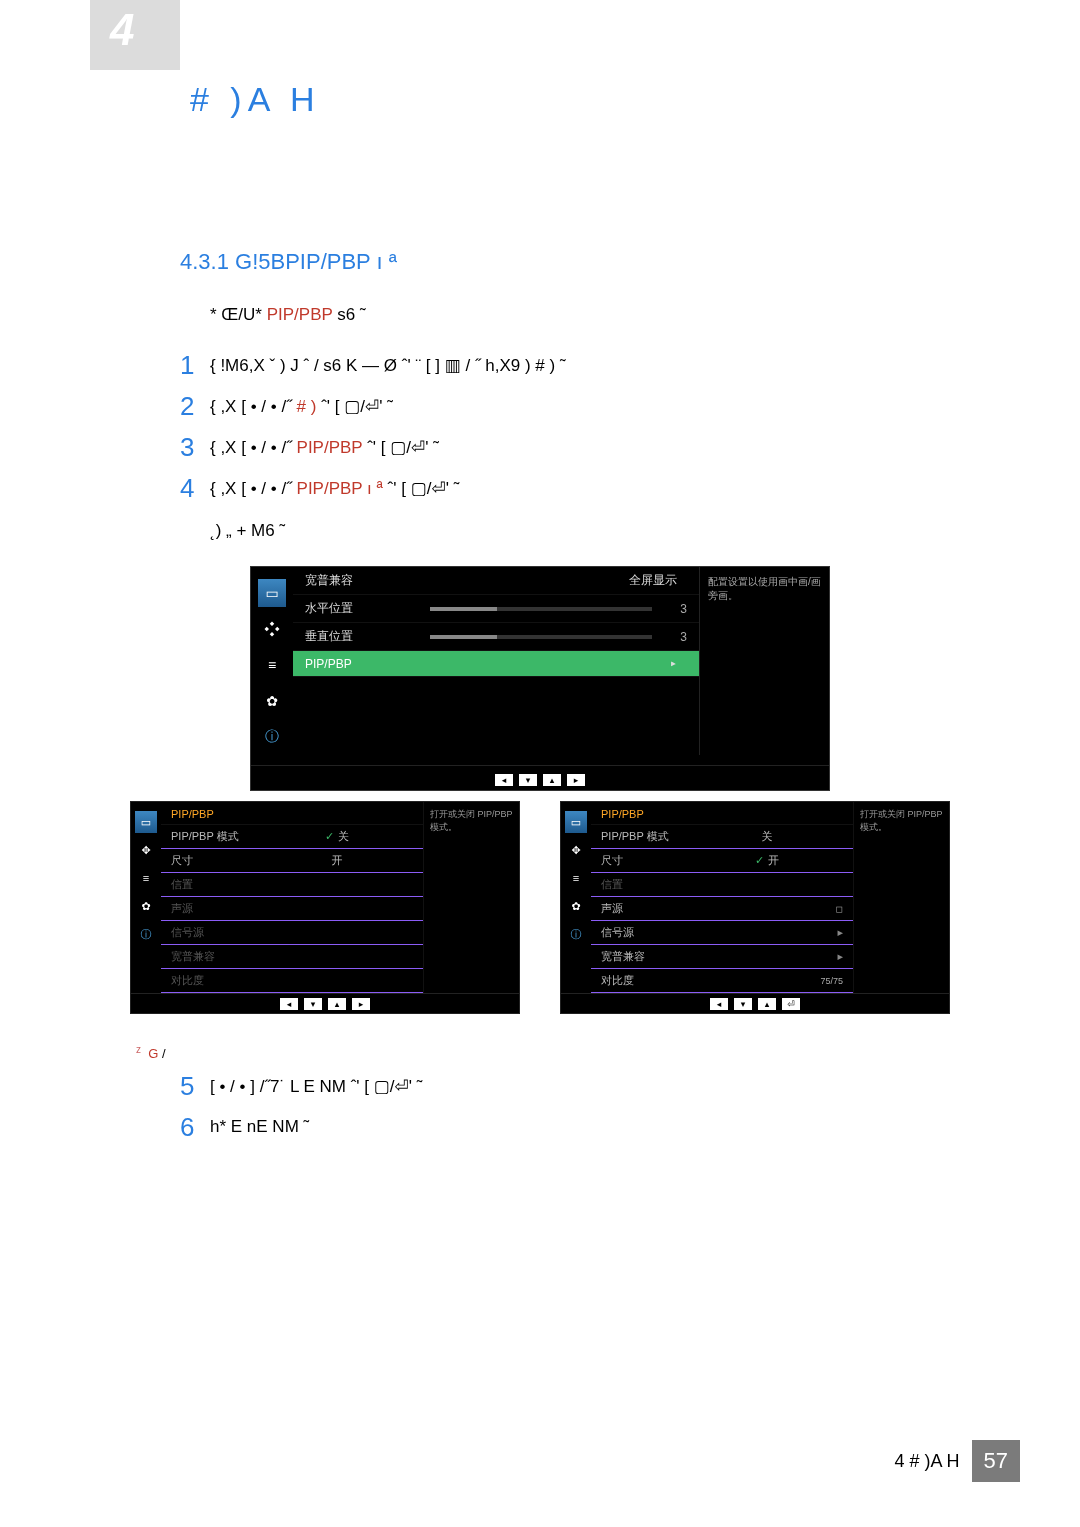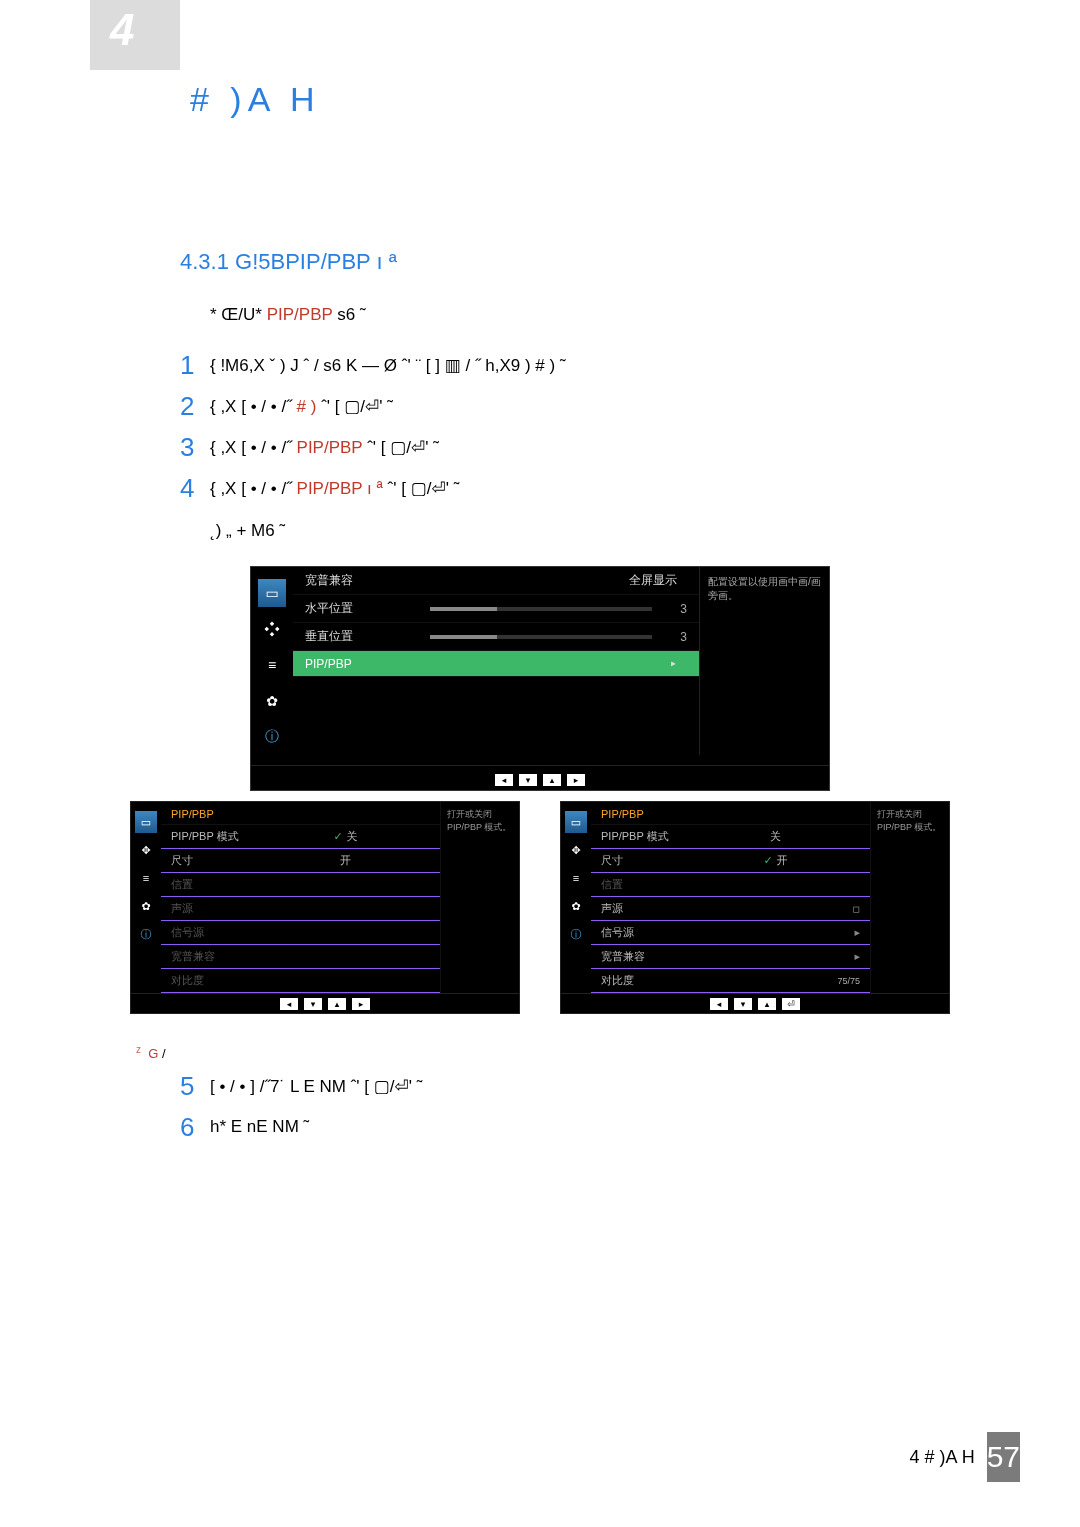--- a/index.html
+++ b/index.html
@@ -45,28 +45,28 @@
   .osd-ss-sidebar .active { background: linear-gradient(#3d87c1,#1e5a8e); }
   .osd-ss-content { flex: 1; }
   .osd-ss-title { color: #ffa726; padding: 6px 10px 4px; border-bottom: 1px solid #111; }
   .osd-ss-row { display: flex; align-items: center; padding: 4px 10px; border-bottom: 1px solid #8b5cf6; color: #bbb; }
   .osd-ss-row.disabled { color: #555; }
   .osd-ss-row .lbl { flex: 0 0 90px; }
   .osd-ss-row .v { flex: 1; text-align: center; }
   .osd-ss-row .check { color: #3cb868; margin-right: 4px; }
   .osd-ss-row .arrow { flex:1; text-align: right; color: #888; }
   .osd-ss-row .sqval { flex:1; text-align: right; color: #aaa; font-size: 9px; }
-  .osd-ss-help { width: 79px; color: #999; font-size: 9px; padding: 6px; border-left: 1px solid #111; }
+  .osd-ss-help { width: 96px; color: #999; font-size: 9px; padding: 6px; border-left: 1px solid #111; }
 
   .footnote { margin-left: 76px; font-size: 13px; }
   .footnote .fmark { color: #c66; font-size: 10px; vertical-align: super; }
   .footnote .floss { color: #c0392b; }
 
   .footer { position: absolute; bottom: 45px; right: 60px; display: flex; align-items: center; gap: 12px; font-size: 18px; margin-left: 37px; }
-  .footer .pg { background: #7b7b7b; color: #fff; font-size: 30px; padding: 8px 0; }
+  .footer .pg { background: #7b7b7b; color: #fff; font-size: 22px; padding: 8px 12px; }
   .big4 { position: absolute; top: 5px; left: 110px; font-size: 44px; color: #fff; font-style: italic; font-weight: 600; }
 </style>
 </head>
 <body>
 
 <div class="page">
   <div class="chapter-tab"></div>
   <div class="big4">4</div>
   <div class="chapter-header"># )A  H</div>
 

